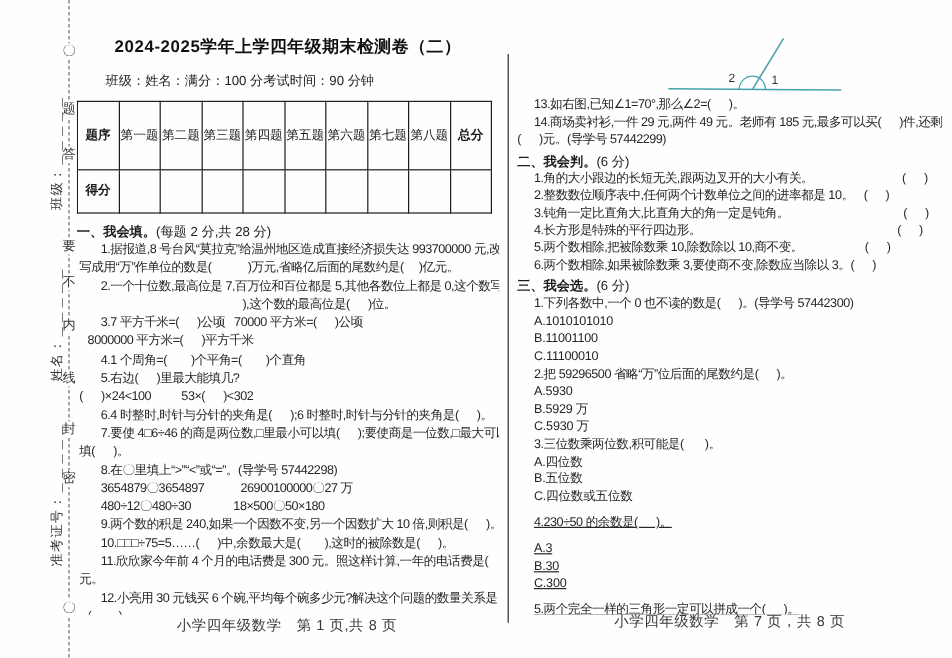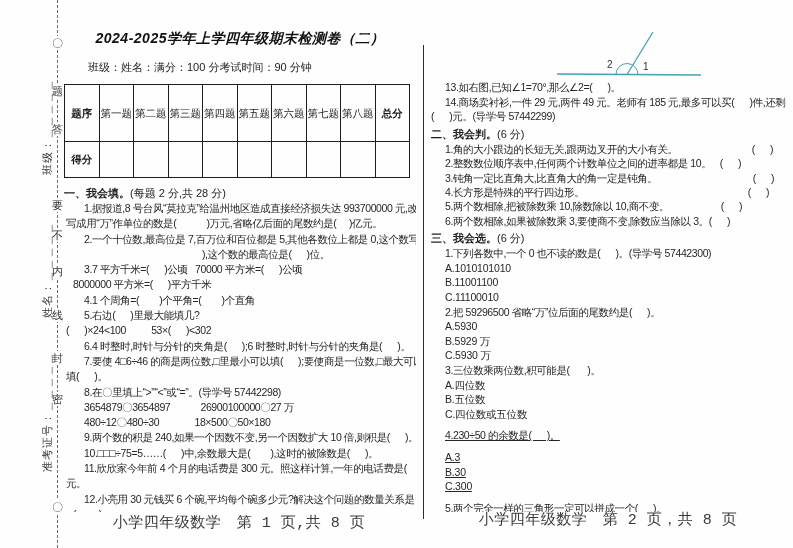--- a/index.html
+++ b/index.html
@@ -12,21 +12,21 @@
   
   .seal-line{position:absolute;left:57px;top:0;height:548px;width:0;border-left:1.5px dashed #6a6a6a;}
   .seal-item{position:absolute;left:49px;width:17px;text-align:center;background:#fefefe;font-size:11px;color:#333;line-height:14px;}
   .vlabel{position:absolute;left:40px;transform-origin:0 0;transform:rotate(-90deg);font-size:11px;color:#333;white-space:nowrap;letter-spacing:1px;}
   
   .page{position:absolute;top:0;overflow:hidden;}
   .page-left{left:64px;top:30px;width:352px;height:482px;}
   .page-right{left:431px;top:22px;width:356px;height:490px;}
   .page-divider{position:absolute;left:423px;top:45px;height:474px;width:1px;background:#2c2c2c;}
   
-  .title{font-size:14px;font-weight:bold;text-align:center;color:#111;letter-spacing:0.5px;font-style:italic;}
+  .title{font-size:14px;font-weight:bold;text-align:center;color:#111;letter-spacing:0.5px;}
   .info-row{display:flex;justify-content:flex-start;font-size:11px;margin:12px 0 0 24px;color:#222;}
   
   table.score{border-collapse:collapse;margin-top:9px;table-layout:fixed;width:346px;}
   table.score td{border:1.4px solid #1d1d1d;text-align:center;vertical-align:middle;font-size:10.5px;color:#1a1a1a;padding:2px 1px;word-break:break-all;line-height:17px;font-family:Liberation Serif, serif;}
   table.score tr.hdr td{height:52px;}
   table.score tr.scr td{height:31px;}
   td.b{font-weight:bold;}
   
   .sec{font-size:11px;margin-top:8px;color:#1c1c1c;}
   .sec .t{font-weight:bold;}
@@ -42,21 +42,21 @@
   .judge{display:flex;font-size:10.5px;line-height:14.4px;letter-spacing:-0.4px;padding-left:14px;color:#262626;white-space:pre;justify-content:space-between;}
   .judge .jb{margin-left:auto;}
   .opts{display:flex;font-size:10.5px;letter-spacing:-0.2px;padding-left:14px;color:#262626;line-height:14.6px;white-space:pre;flex-direction:column;}
   .opts span:nth-child(1){width:152px;}
   .opts span:nth-child(2){width:98px;}
   .opts.wide1 span:nth-child(1){width:158px;}
   .sp{margin-top:6px;}
   .sp2{margin-top:7px;text-decoration:underline;}
   .tall{line-height:21px;}
   
-  .footer{position:absolute;font-size:15px;color:#3a3a3a;text-align:center;letter-spacing:0.5px;font-family:Liberation Mono, monospace;}
+  .footer{position:absolute;font-size:12px;color:#3a3a3a;text-align:center;letter-spacing:0.5px;}
   .footer-left{left:66px;width:346px;top:513px;}
   .footer-right{left:432px;width:352px;top:510px;}
 </style>
 </head>
 <body>
 
 <div class="sheet">
 
   <div class="seal-line"></div>
   <div class="seal-item" style="top:36px">〇</div>
@@ -210,15 +210,15 @@
     <div class="rln sp tall">6.圆圆放学回家,妈妈说:“晚餐我给你做最爱吃的红烧鱼。不过你要帮妈妈设计一</div>
     <div class="rln flush tall">下,怎样安排时间才能尽早开饭。”(杀鱼、洗鱼 8 分钟,烧鱼 10 分钟,淘米 2 分钟,蒸米饭</div>
     <div class="opts sp">
       <span>A.20</span>
       <span>B.18</span>
       <span>C.17</span>
     </div>
   </div>
 
   <div class="footer footer-left">小学四年级数学　第 1 页,共 8 页</div>
-  <div class="footer footer-right">小学四年级数学　第 2 页，共 8 页</div>
+  <div class="footer footer-right">小学四年级数学　第 7 页，共 8 页</div>
 
 </div>
 
 </body></html>

